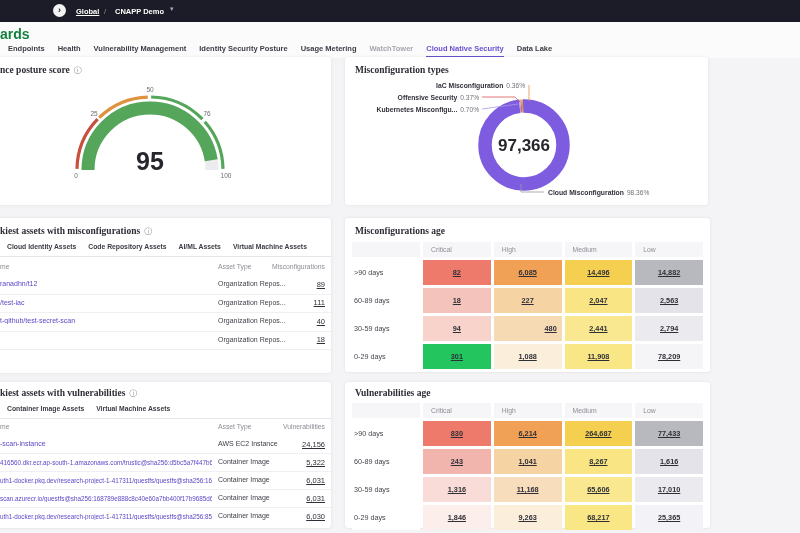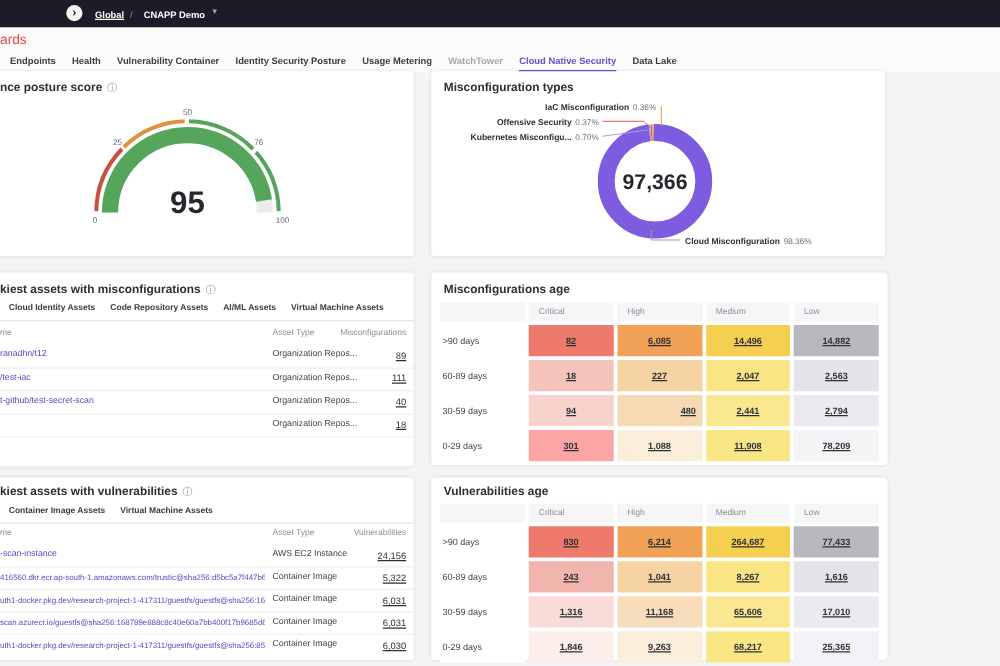--- a/index.html
+++ b/index.html
@@ -10,29 +10,29 @@
   
   .topbar { position:absolute; left:0; top:0; width:800px; height:22px; background:#1c1c28; display:flex; align-items:center; }
   .logo-circle { position:absolute; left:53px; top:4px; width:13px; height:13px; border-radius:50%; background:#f2f2f5; color:#1c1c28; font-size:9px; font-weight:700; display:flex; align-items:center; justify-content:center; line-height:1; }
   .crumb-root { position:absolute; left:76px; top:7px; font-size:7.5px; font-weight:700; color:#fff; text-decoration:underline; }
   .crumb-sep { position:absolute; left:104px; top:7px; font-size:7.5px; color:#8e8e99; }
   .crumb-cur { position:absolute; left:115px; top:7px; font-size:7.5px; font-weight:700; color:#fff; }
   .crumb-chevron { position:absolute; left:170px; top:5px; font-size:7px; color:#a6a6b2; }
 
   
   .header { position:absolute; left:0; top:22px; width:800px; height:36px; background:#fbfbfc; }
-  .page-title { position:absolute; left:0px; top:4px; font-size:11px; font-weight:400; color:#ef4444; }
+  .page-title { position:absolute; left:0px; top:4px; font-size:14px; font-weight:700; color:#15803d; }
   .tabs { position:absolute; left:8px; top:22px; display:flex; gap:13px; align-items:center; }
   .tab { font-size:7.5px; font-weight:600; color:#3c3c46; padding-bottom:5px; cursor:pointer; white-space:nowrap; }
   .tab.active { color:#6a4fd0; border-bottom:2px solid #6a4fd0; padding-bottom:3px; }
   .tab.muted { color:#a6a6ae; }
 
   .card { position:absolute; background:#fff; border-radius:3px; box-shadow:0 0 3px rgba(40,40,60,.10); }
   .shift { position:absolute; left:70px; top:0; right:0; bottom:0; }
-  .card-title { font-size:9.5px; font-weight:700; color:#2d2d35; white-space:nowrap; }
+  .card-title { font-size:9.5px; font-weight:700; color:#2d2d35; white-space:nowrap;font-family:Liberation Serif, serif; }
   .info { font-size:8px; color:#93939b; font-weight:400; margin-left:4px; }
 
   
   .ptabs { position:absolute; display:flex; gap:12px; }
   .ptab { font-size:6.8px; font-weight:700; color:#3b3b43; white-space:nowrap; cursor:pointer; }
   .tabline { position:absolute; left:0; right:0; height:1px; background:#e6e6ea; }
   .thead-name { position:absolute; left:0; font-size:6.8px; color:#8d8d96; }
   .thead-type { position:absolute; left:218px; font-size:6.8px; color:#8d8d96; }
   .thead-count { position:absolute; right:6px; font-size:6.8px; color:#8d8d96; }
   .arow { position:absolute; left:0; right:0; height:18.5px; border-bottom:1px solid #f0f0f3; }
@@ -67,21 +67,21 @@
     <span class="crumb-sep">/</span>
     <span class="crumb-cur">CNAPP Demo</span>
     <span class="crumb-chevron">▾</span>
   </div>
 
   <div class="header">
     <div class="page-title">ards</div>
     <div class="tabs">
       <span class="tab">Endpoints</span>
       <span class="tab">Health</span>
-      <span class="tab">Vulnerability Container</span>
+      <span class="tab">Vulnerability Management</span>
       <span class="tab">Identity Security Posture</span>
       <span class="tab">Usage Metering</span>
       <span class="tab muted">WatchTower</span>
       <span class="tab active">Cloud Native Security</span>
       <span class="tab">Data Lake</span>
     </div>
   </div>
 
   <div class="card" style="left:-70px; top:57px; width:401px; height:148px;">
     <div class="shift">
@@ -190,21 +190,21 @@
       <div class="vcell" style="background-color: rgb(249, 229, 131);"><a>2,047</a></div>
       <div class="vcell" style="background-color: rgb(227, 227, 233);"><a>2,563</a></div>
 
       <div class="rlabel">30-59 days</div>
       <div class="vcell" style="background-color: rgb(247, 211, 204);"><a>94</a></div>
       <div class="vcell" style="background-color: rgb(246, 218, 180); padding-left: 46px;"><a>480</a></div>
       <div class="vcell" style="background-color: rgb(249, 232, 143);"><a>2,441</a></div>
       <div class="vcell" style="background-color: rgb(234, 234, 239);"><a>2,794</a></div>
 
       <div class="rlabel">0-29 days</div>
-      <div class="vcell" style="background-color: #fca5a5;"><a>301</a></div>
+      <div class="vcell" style="background-color: #22c55e;"><a>301</a></div>
       <div class="vcell" style="background-color: rgb(251, 238, 219);"><a>1,088</a></div>
       <div class="vcell" style="background-color: rgb(249, 230, 132);"><a>11,908</a></div>
       <div class="vcell" style="background-color: rgb(245, 245, 248);"><a>78,209</a></div>
     </div>
   </div>
 
   <div class="card" style="left:-70px; top:382px; width:401px; height:146px;">
     <div class="tabline" style="top:36px;"></div>
     <div class="shift">
       <div class="card-title" style="position:absolute; left:0px; top:6px;">

